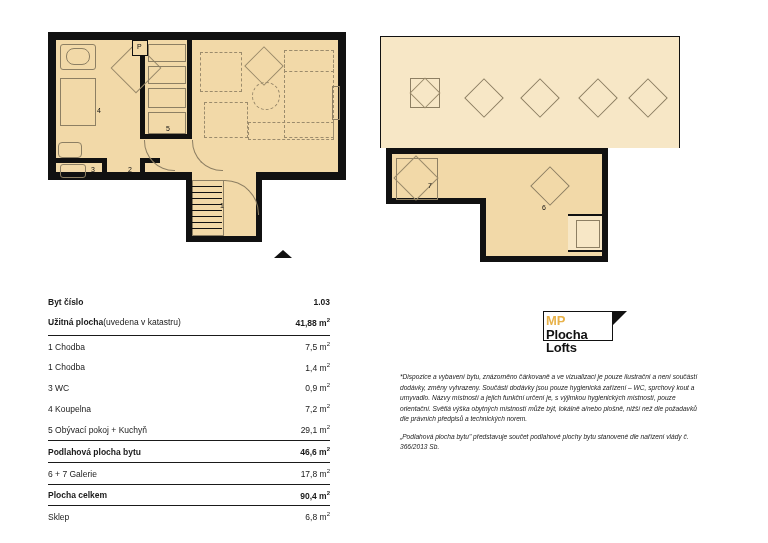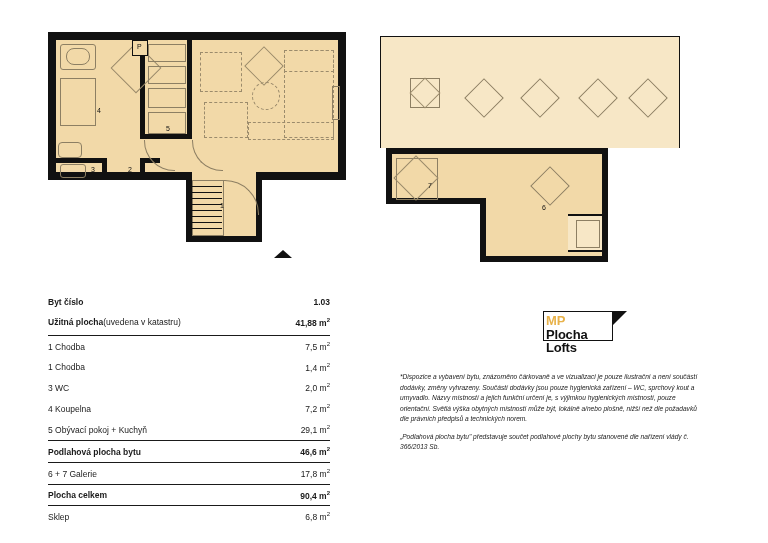--- a/index.html
+++ b/index.html
@@ -276,21 +276,21 @@
     <span class="val"><span>7,5</span>&nbsp;<span>m</span><span class="sup">2</span></span>
   </div>
 
   <div class="trow">
     <span class="lbl">1 Chodba</span>
     <span class="val"><span>1,4</span>&nbsp;<span>m</span><span class="sup">2</span></span>
   </div>
 
   <div class="trow">
     <span class="lbl">3 WC</span>
-    <span class="val"><span>2,0</span>&nbsp;<span>m</span><span class="sup">2</span></span>
+    <span class="val"><span>0,9</span>&nbsp;<span>m</span><span class="sup">2</span></span>
   </div>
 
   <div class="trow">
     <span class="lbl">4 Koupelna</span>
     <span class="val"><span>7,2</span>&nbsp;<span>m</span><span class="sup">2</span></span>
   </div>
 
   <div class="trow">
     <span class="lbl">5 Obývací pokoj + Kuchyň</span>
     <span class="val"><span>29,1</span>&nbsp;<span>m</span><span class="sup">2</span></span>

